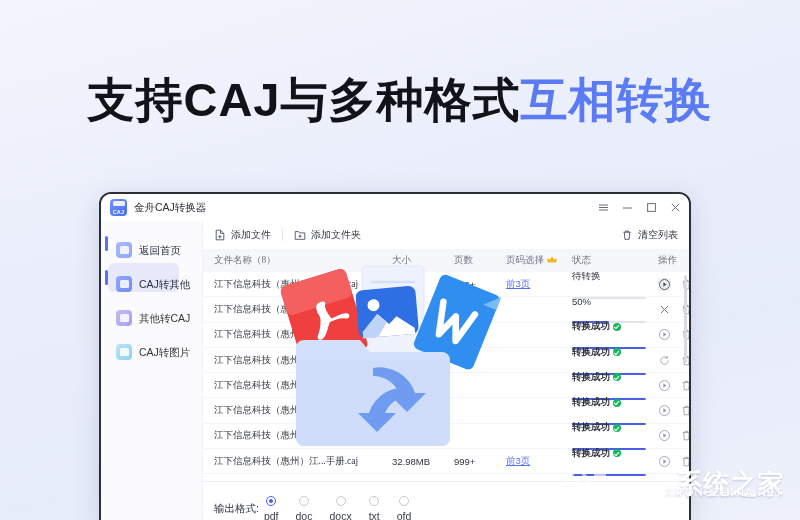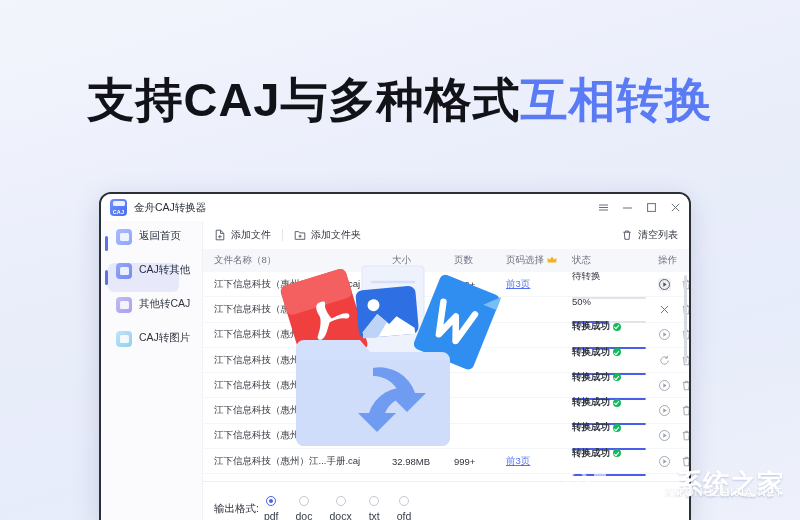--- a/index.html
+++ b/index.html
@@ -67,21 +67,21 @@
   
   .wbody { display: flex; height: calc(100% - 27px); }
 
   
   .sidebar {
     width: 102px; background: #fbfbfd; padding-top: 8px;
     border-right: 1px solid #f0f1f5;
     flex: none;
   }
   .nav-item {
-    display: flex; align-items: flex-start; gap: 7px;
+    display: flex; align-items: flex-end; gap: 7px;
     height: 29px; margin: 0 23px 5px 7px; padding-left: 8px;
     border-radius: 6px; position: relative;
   }
   .nav-item.active { background: #e7e9fb; }
   .nav-item.active::before {
     content: ""; position: absolute; left: -3px; top: 7px;
     width: 2.5px; height: 15px; border-radius: 2px; background: #5b6ff0;
   }
   .nav-ico {
     width: 16px; height: 16px; border-radius: 4px; flex: none;
@@ -120,21 +120,21 @@
     display: flex; align-items: center; height: 23px;
     background: #f6f7fa; padding: 0 11px;
     font-size: 9.5px; color: #6c7280;
   }
   .tbody { flex: 1; overflow: hidden; position: relative; }
   .trow {
     display: flex; align-items: center; height: 25.3px;
     padding: 0 11px; font-size: 9.5px; color: #30343d;
     border-bottom: 1px solid #f4f5f8;
   }
-  .c-name { width: 178px; flex: none; white-space: nowrap; overflow: hidden; }
+  .c-name { width: 178px; flex: none; white-space: nowrap; overflow: hidden; font-family: Liberation Serif, serif; }
   .c-size { width: 62px; flex: none; }
   .c-pages{ width: 52px; flex: none; }
   .c-sel  { width: 66px; flex: none; }
   .c-stat { width: 86px; flex: none; }
   .c-ops  { flex: 1; }
 
   .crown {
     display: inline-block; margin-left: 3px; vertical-align: -1px;
   }
   .link { color: #5570ee; text-decoration: underline; font-size: 9.5px; }

